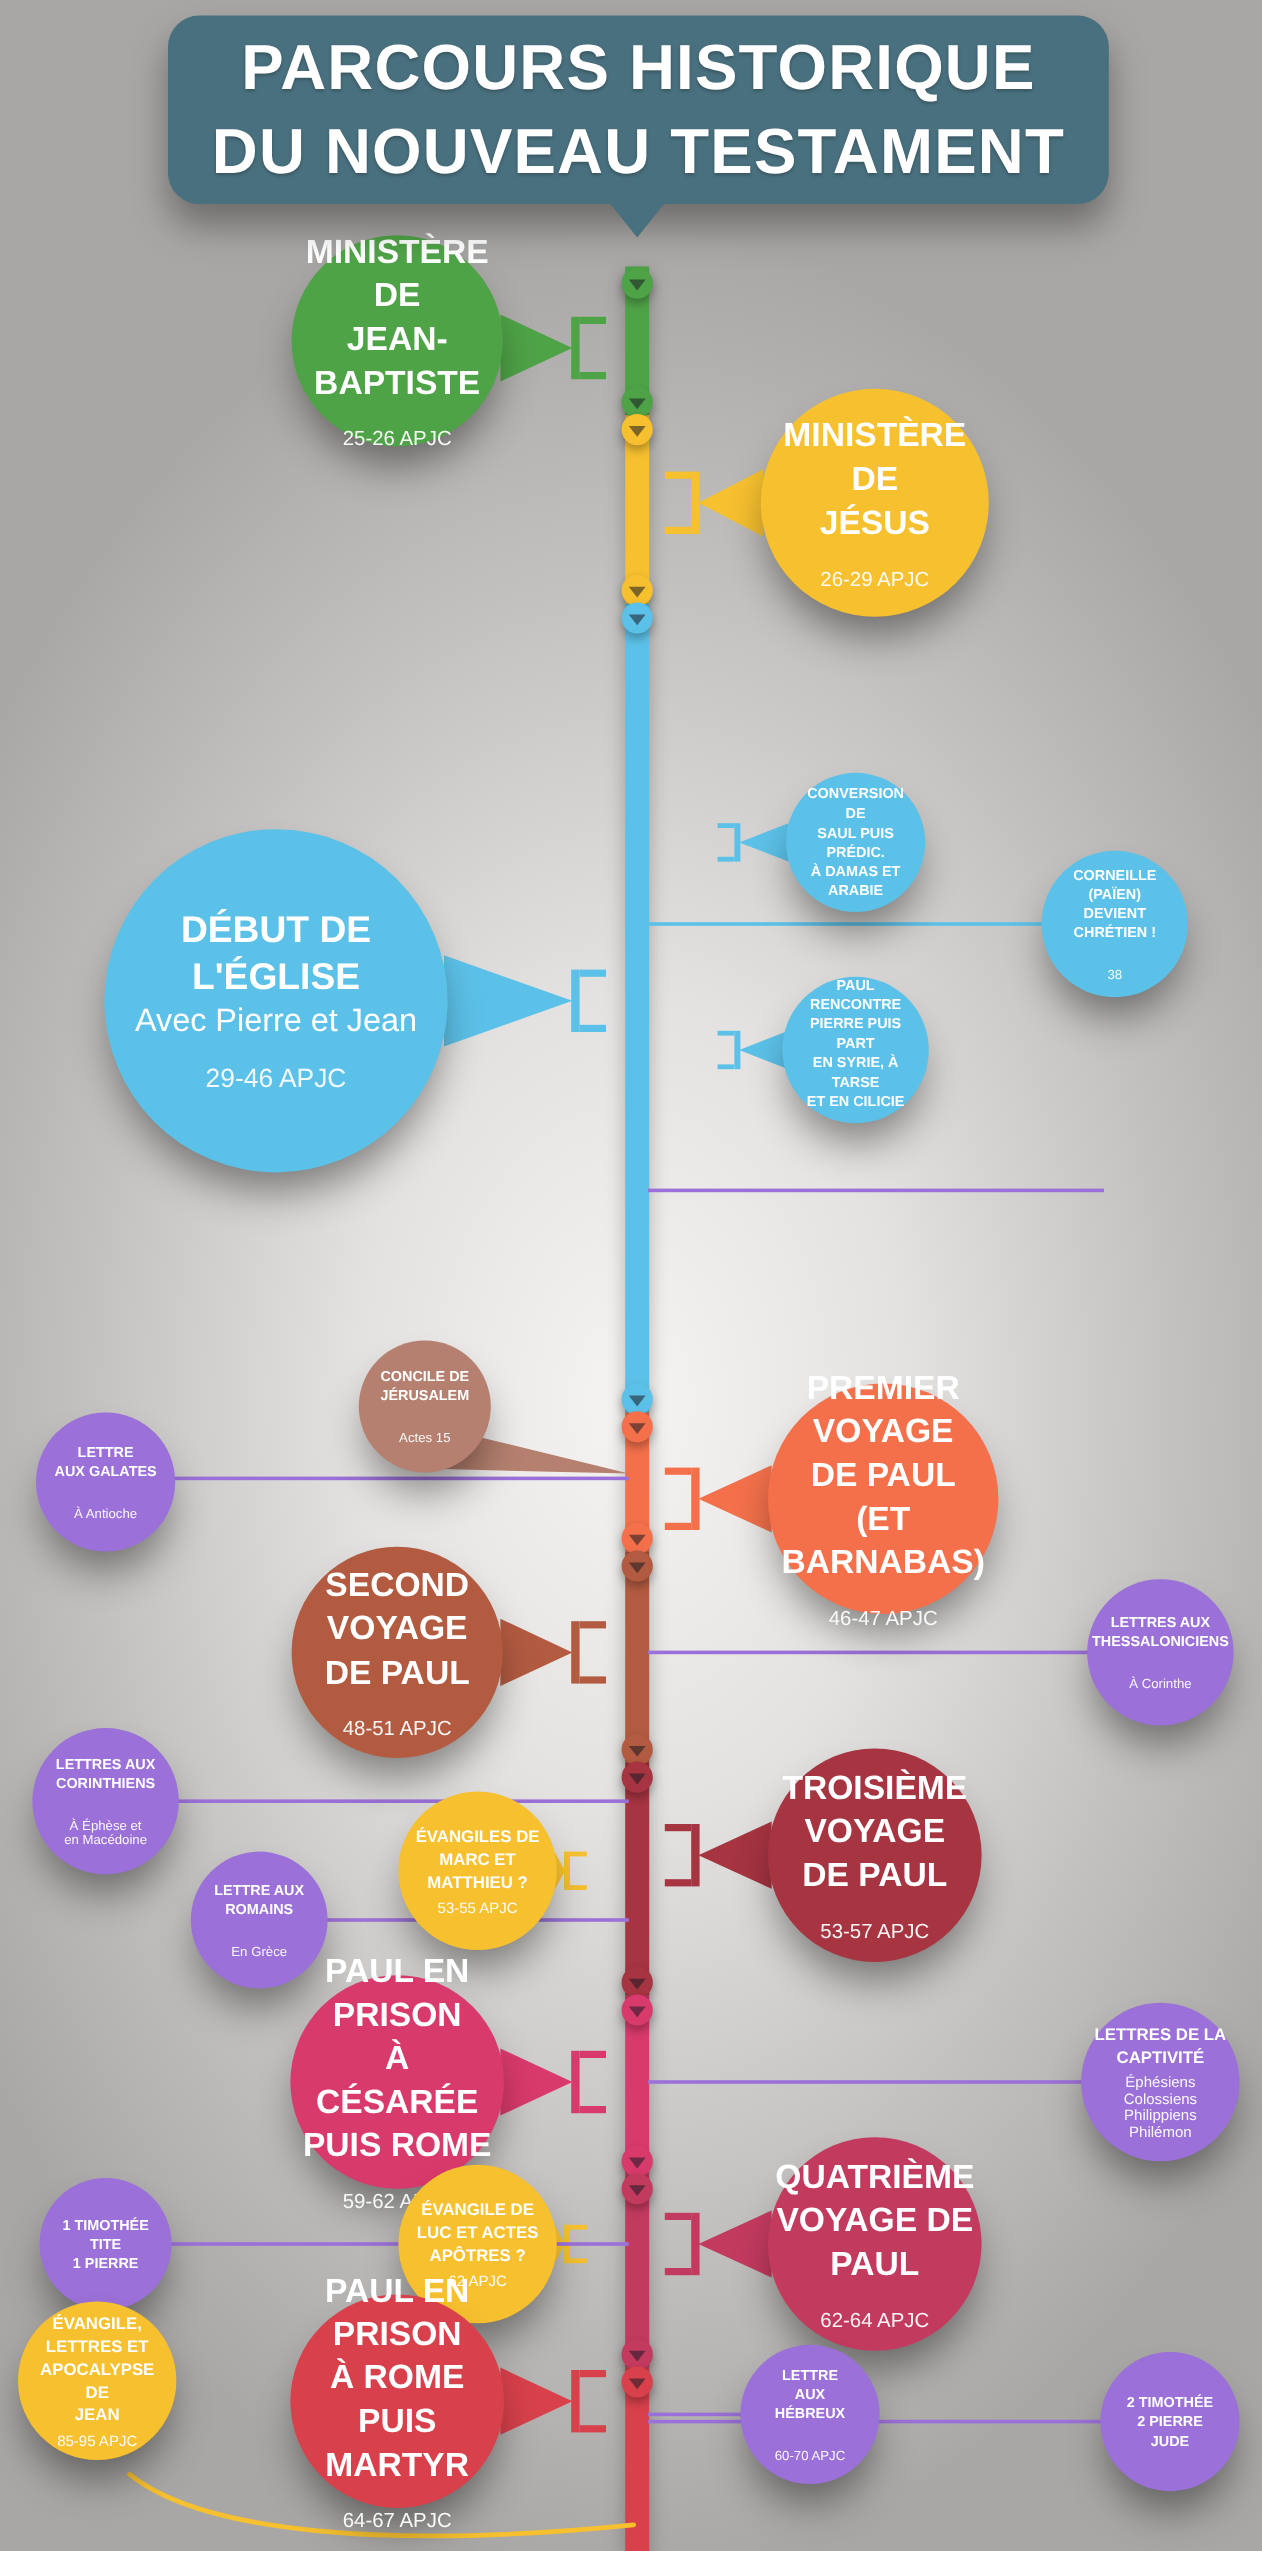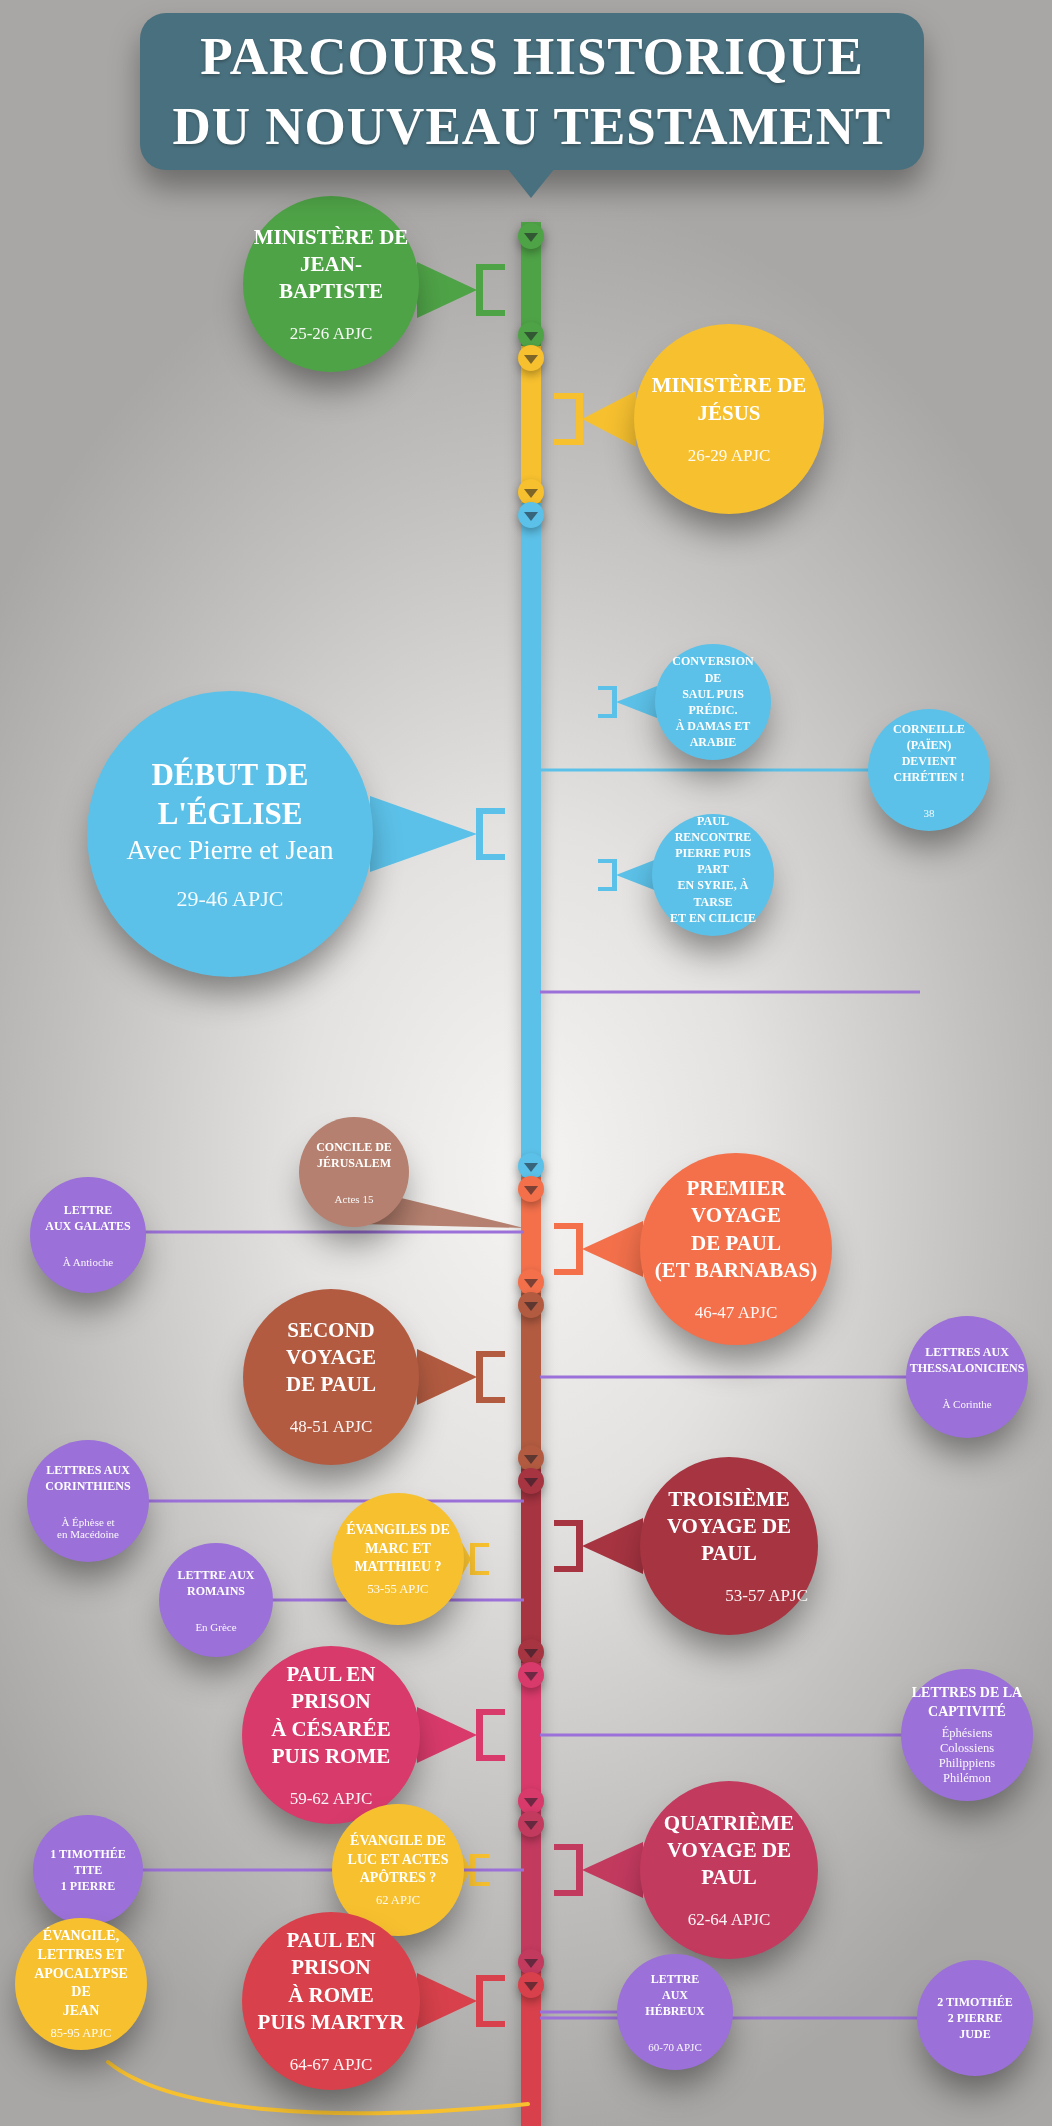--- a/index.html
+++ b/index.html
@@ -1,19 +1,19 @@
 <!DOCTYPE html>
 <html><head>
 <meta charset="utf-8">
 <style>
   html,body{margin:0;padding:0;background:#a5a4a2;}
   #stage{
     position:relative;width:1052px;height:2126px;overflow:hidden;
     background:radial-gradient(ellipse 62% 46% at 50% 55%, #f5f4f2 0%, #e3e2e0 35%, #c2c1bf 70%, #a8a7a5 100%);
-    font-family:Liberation Serif, serif;
+    font-family:Liberation Sans, sans-serif;
   }
   .header{
     position:absolute;left:140px;top:13px;width:784px;height:157px;border-radius:26px;
     display:flex;flex-direction:column;justify-content:center;align-items:center;
     color:#fff;z-index:6;box-shadow:0 18px 30px rgba(0,0,0,.35);
   }
   .header-line{font-size:53px;font-weight:bold;line-height:1.32;letter-spacing:1px;text-shadow:0 2px 3px rgba(0,0,0,.25);}
   .header-tail{position:absolute;left:507px;top:168px;width:0;height:0;z-index:6;
     border-left:24px solid transparent;border-right:24px solid transparent;border-top:30px solid #49707e;}
   .segment{position:absolute;z-index:2;box-shadow:0 6px 16px rgba(0,0,0,.25);}
@@ -26,21 +26,21 @@
     position:absolute;border-radius:50%;z-index:5;box-sizing:border-box;padding:10px;
     display:flex;flex-direction:column;justify-content:center;align-items:center;text-align:center;
     color:#fff;box-shadow:0 22px 34px -6px rgba(0,0,0,.42);
   }
   .bubble-title{font-weight:bold;}
   .bubble-subtitle{font-weight:normal;}
   .bubble-sub{font-weight:normal;opacity:.95;}
   .xl .bubble-title{font-size:31px;line-height:1.25;}
   .xl .bubble-subtitle{font-size:27px;margin-top:1px;text-align:right;}
   .xl .bubble-sub{font-size:22px;margin-top:20px;font-weight:300;opacity:.92;}
-  .lg .bubble-title{font-size:21px;line-height:1.3;}
+  .lg .bubble-title{font-size:28px;line-height:1.3;}
   .lg .bubble-sub{font-size:17px;margin-top:19px;font-weight:300;}
   .md .bubble-title{font-size:14px;line-height:1.35;}
   .md .bubble-sub{font-size:12.5px;margin-top:5px;}
   .sm .bubble-title{font-size:12px;line-height:1.35;}
   .sm .bubble-sub{font-size:11px;margin-top:22px;}
 </style>
 </head>
 <body>
 
 <div id="stage">
@@ -253,21 +253,21 @@
     <div class="bubble md" style="left: 332px; top: 1493px; width: 132px; height: 132px; background: rgb(246, 192, 47);">
       <div class="bubble-title">
         <div>ÉVANGILES DE</div>
         <div>MARC ET</div>
         <div>MATTHIEU ?</div>
       </div>
       <div class="bubble-sub">
         <div>53-55 APJC</div>
       </div>
     </div>
-    <div class="bubble lg" style="left: 640px; top: 1457px; width: 178px; height: 178px; background: rgb(166, 52, 65); align-items: flex-end;">
+    <div class="bubble lg" style="left: 640px; top: 1457px; width: 178px; height: 178px; background: rgb(166, 52, 65);">
       <div class="bubble-title">
         <div>TROISIÈME</div>
         <div>VOYAGE DE PAUL</div>
       </div>
       <div class="bubble-sub">
         <div>53-57 APJC</div>
       </div>
     </div>
     <div class="bubble sm" style="left: 159px; top: 1543px; width: 114px; height: 114px; background: rgb(155, 112, 216);">
       <div class="bubble-title">

